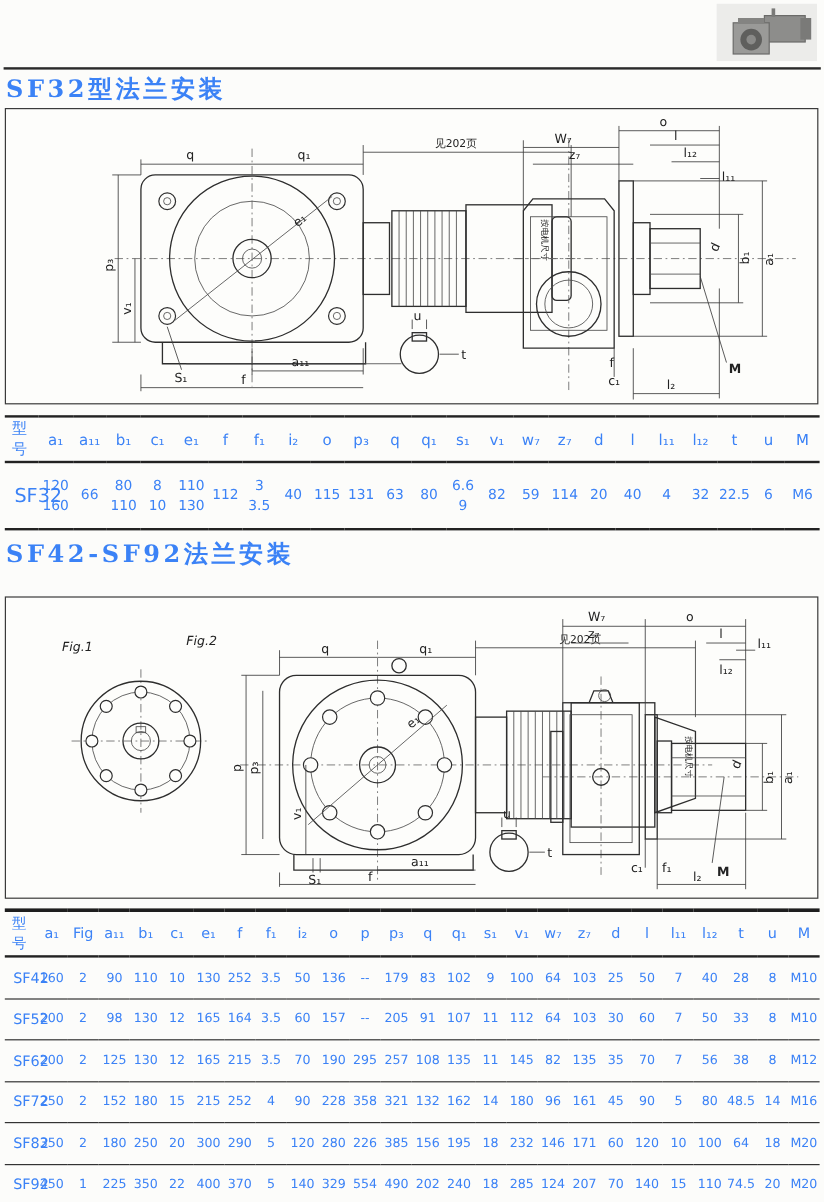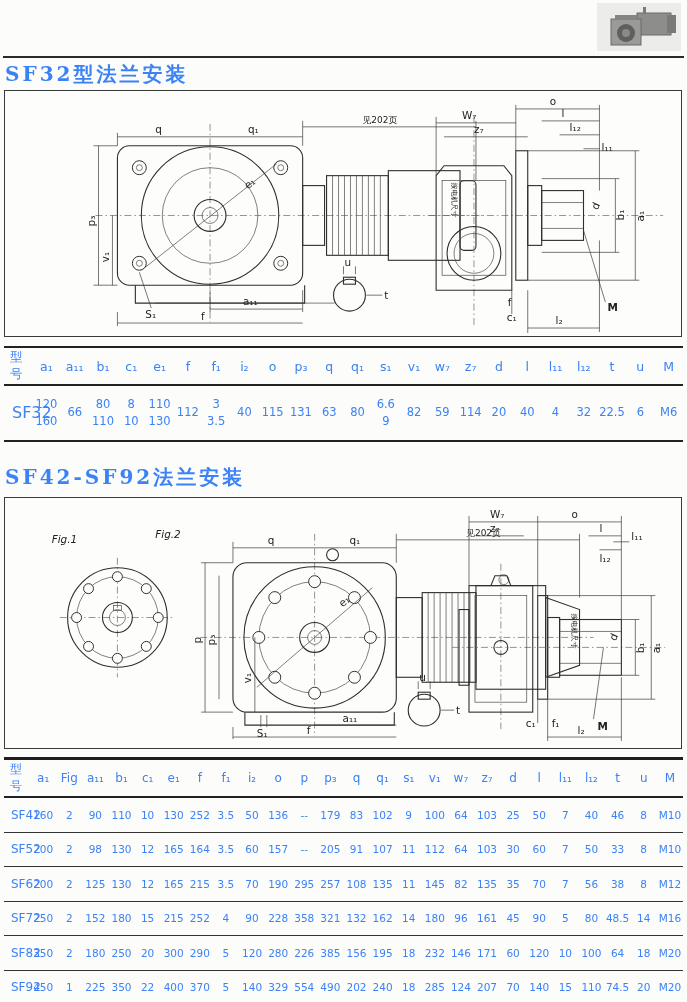--- a/index.html
+++ b/index.html
@@ -3,21 +3,21 @@
 <meta charset="utf-8">
 <style>
   html,body{margin:0;padding:0;background:#ffffff;}
   .page{position:relative;width:687px;height:1002px;background:#fcfcfa;
         font-family:"DejaVu Sans",sans-serif;color:#3b82f6;overflow:hidden;}
   .photo{position:absolute;top:3px;right:6px;width:84px;height:48px;}
   .rule{position:absolute;left:3px;right:3px;top:56px;border-top:2px solid #2a2a2a;height:0;}
   h1.title{font-family:"DejaVu Serif","Liberation Serif",serif;font-weight:bold;font-size:20px;
            letter-spacing:3px;margin:0;position:absolute;left:5px;white-space:nowrap;}
   #title1{top:61px;}
-  #title2{top:464px;}
+  #title2{top:448px;}
   .box{position:absolute;left:4px;width:676px;border:1.5px solid #3a3a3a;background:#fdfdfb;}
   #box1{top:90px;height:245px;}
   #box2{top:497px;height:250px;}
   table.spec{position:absolute;left:4px;width:679px;border-collapse:collapse;table-layout:fixed;
              text-align:center;}
   #t1{top:346px;border-top:2.5px solid #222;border-bottom:2.5px solid #222;}
   #t1 thead th{border-bottom:2.5px solid #222;height:31px;font-size:12.5px;font-weight:normal;}
   #t1 tbody td,#t1 tbody th{height:52px;font-size:11.5px;font-weight:normal;
              white-space:pre-line;line-height:1.5;vertical-align:middle;}
   #t2{top:757px;border-top:3px solid #1e1e1e;border-bottom:3.5px solid #1e1e1e;}
@@ -459,21 +459,21 @@
           <td>83</td>
           <td>102</td>
           <td>9</td>
           <td>100</td>
           <td>64</td>
           <td>103</td>
           <td>25</td>
           <td>50</td>
           <td>7</td>
           <td>40</td>
-          <td>46</td>
+          <td>28</td>
           <td>8</td>
           <td>M10</td>
         </tr>
         <tr>
           <th>SF52</th>
           <td>200</td>
           <td>2</td>
           <td>98</td>
           <td>130</td>
           <td>12</td>

